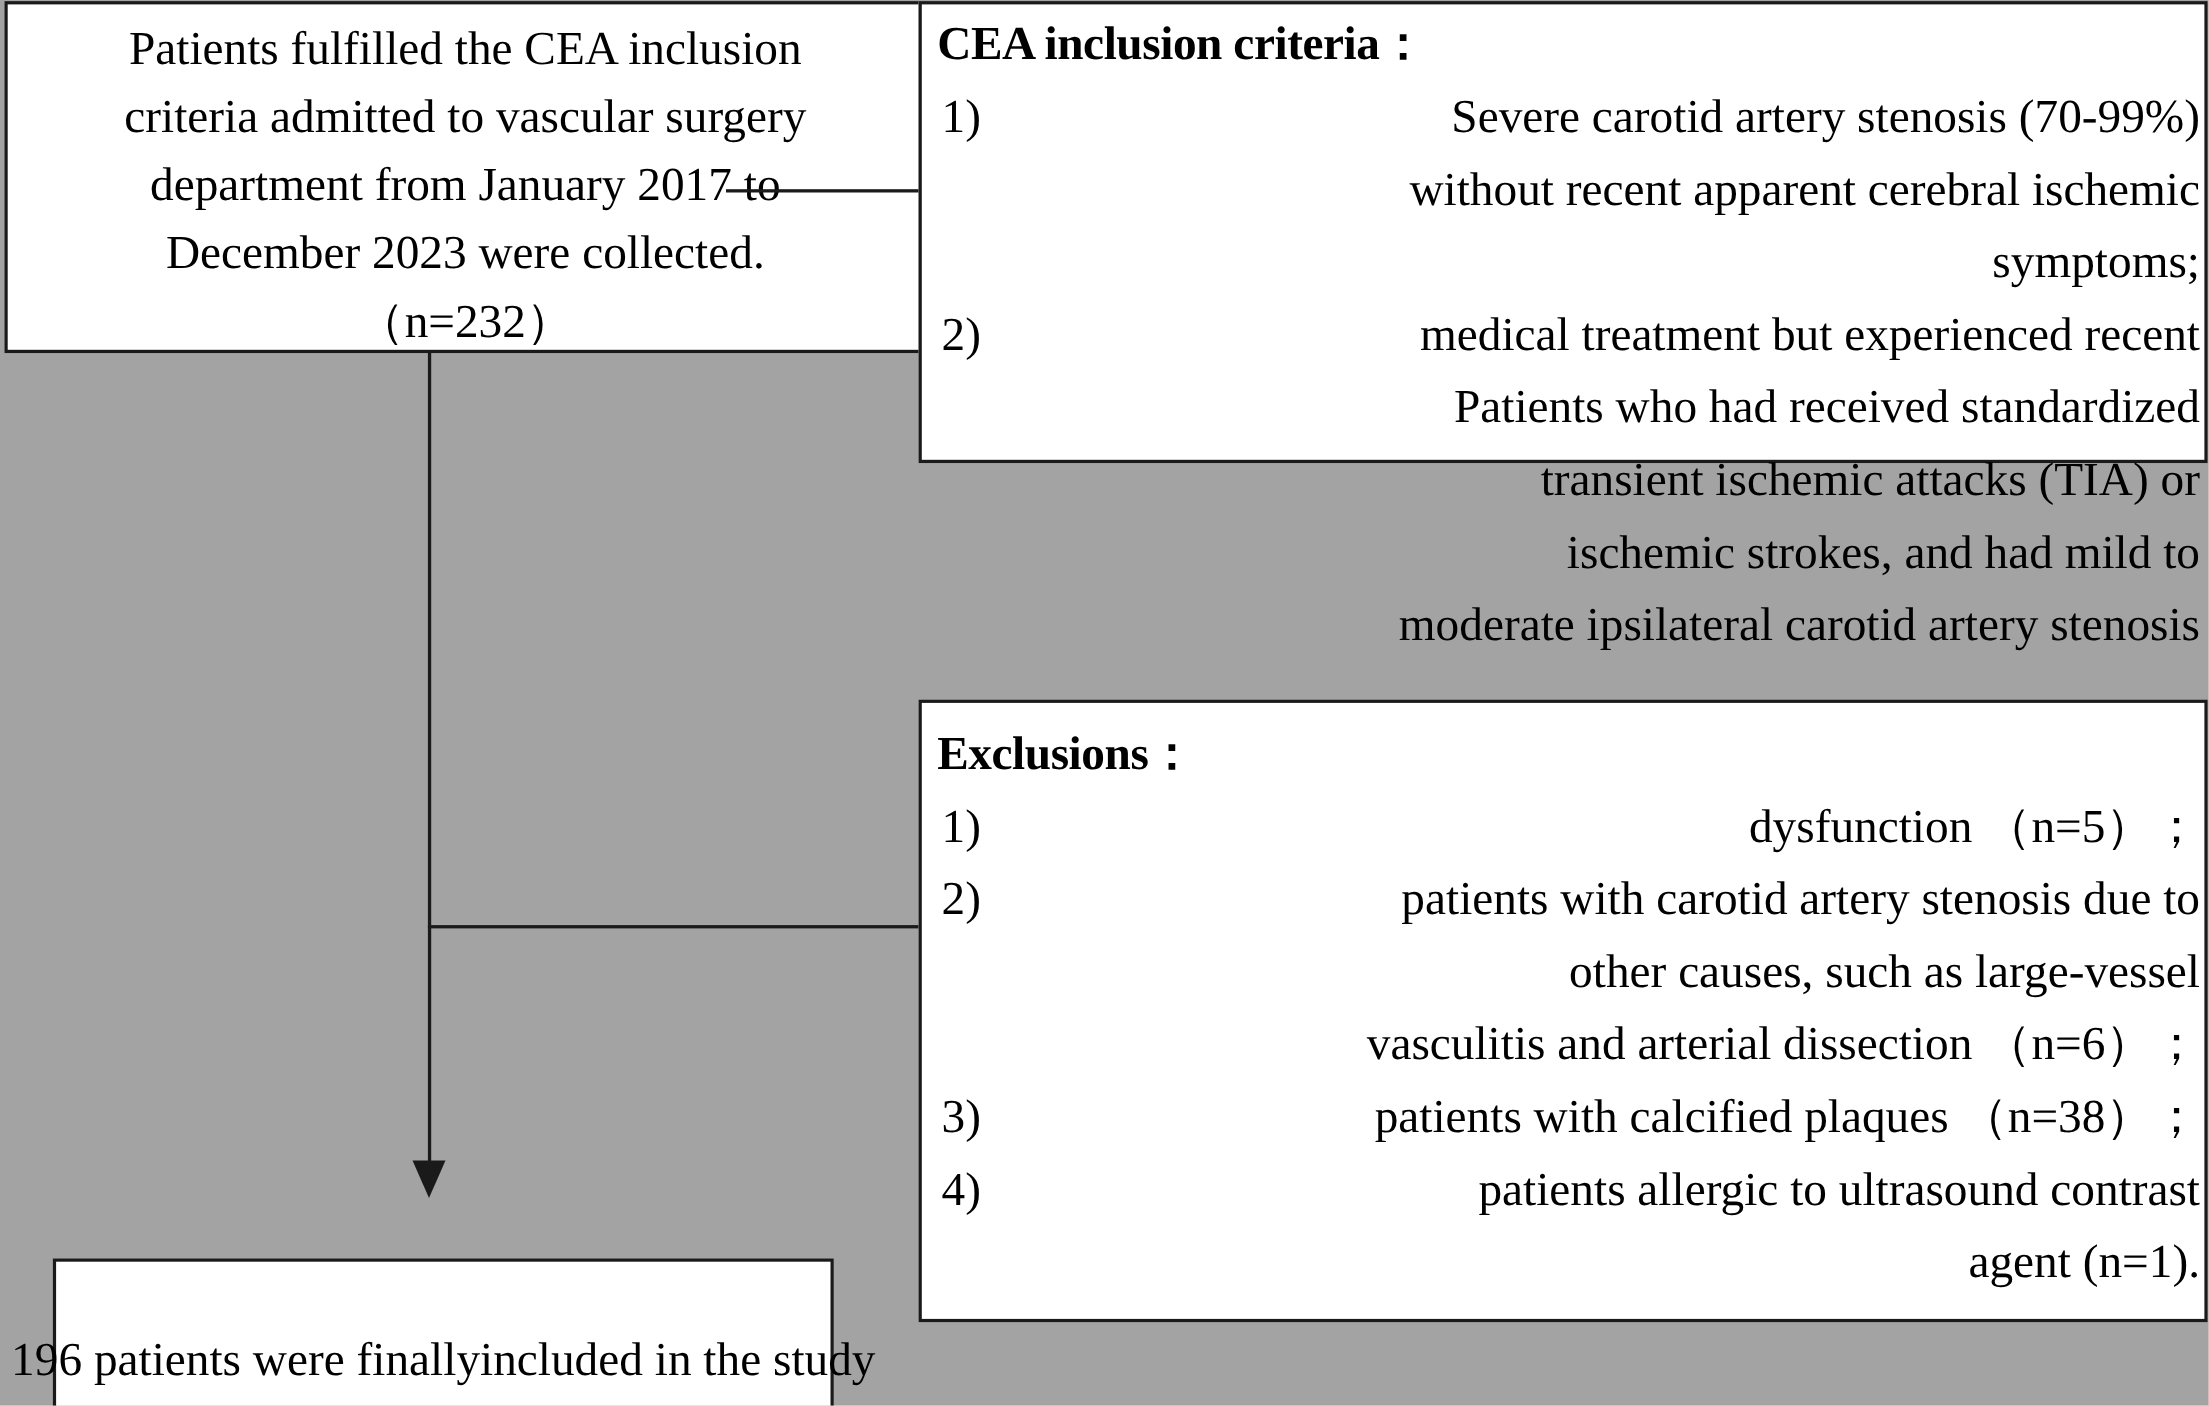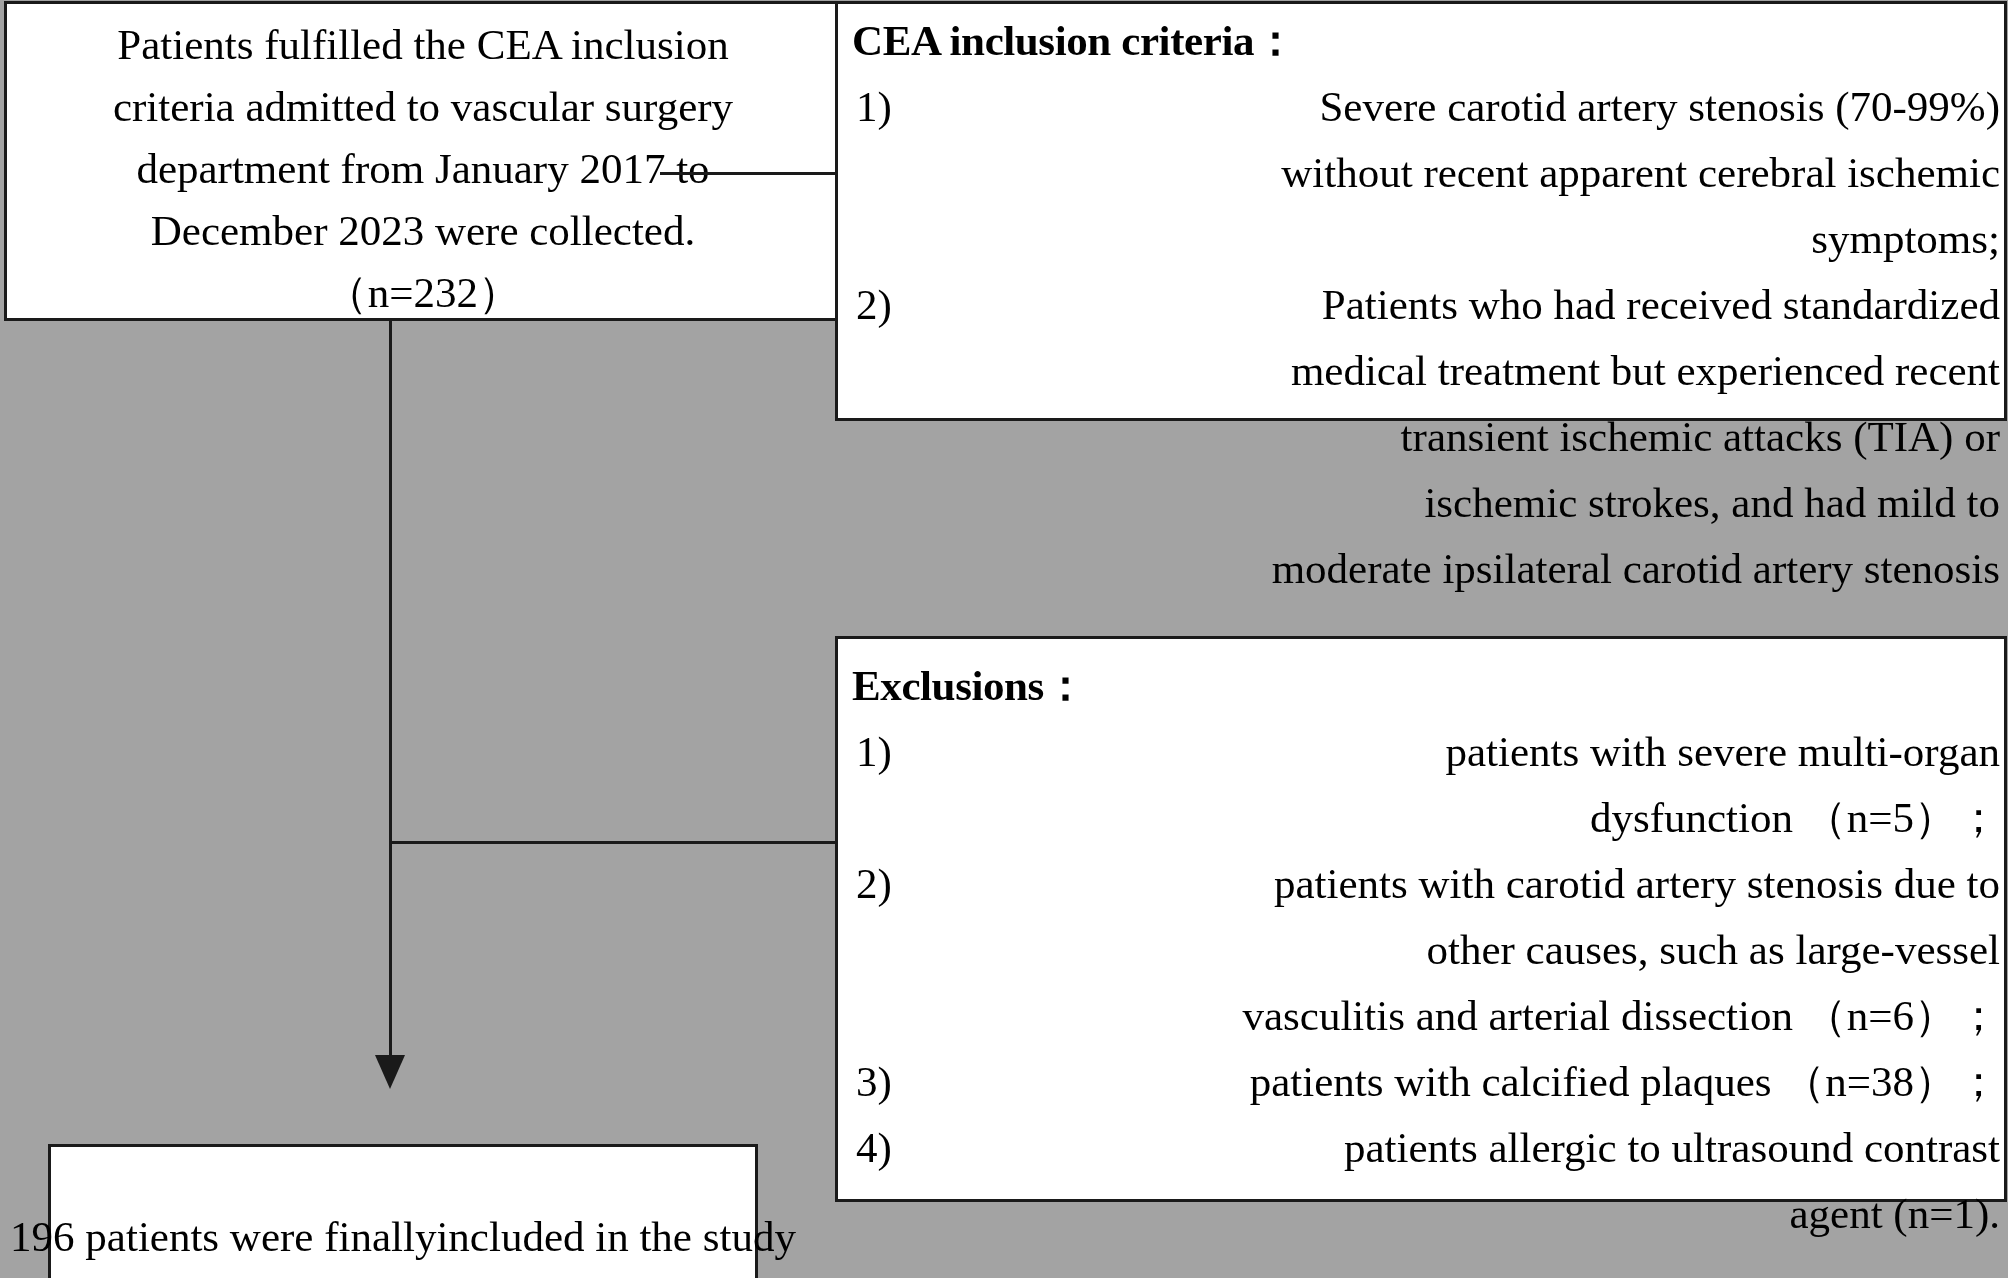--- a/index.html
+++ b/index.html
@@ -184,37 +184,36 @@
         <span class="marker">1)</span>
         <span class="txt">
           <span class="ln">Severe carotid artery stenosis (70-99%)</span>
           <span class="ln">without recent apparent cerebral ischemic</span>
           <span class="ln">symptoms;</span>
         </span>
       </li>
       <li>
         <span class="marker">2)</span>
         <span class="txt">
+          <span class="ln">medical treatment but experienced recent</span>
           <span class="ln">Patients who had received standardized</span>
-          <span class="ln">medical treatment but experienced recent</span>
           <span class="ln">transient ischemic attacks (TIA) or</span>
           <span class="ln">ischemic strokes, and had mild to</span>
           <span class="ln">moderate ipsilateral carotid artery stenosis</span>
         </span>
       </li>
     </ol>
   </div>
 
   <div class="box" id="box-exclusion">
     <div class="panel-title">Exclusions：</div>
     <ol class="crit">
       <li>
         <span class="marker">1)</span>
         <span class="txt">
-          <span class="ln">patients with severe multi-organ</span>
           <span class="ln">dysfunction （n=5）；</span>
         </span>
       </li>
       <li>
         <span class="marker">2)</span>
         <span class="txt">
           <span class="ln">patients with carotid artery stenosis due to</span>
           <span class="ln">other causes, such as large-vessel</span>
           <span class="ln">vasculitis and arterial dissection （n=6）；</span>
         </span>

